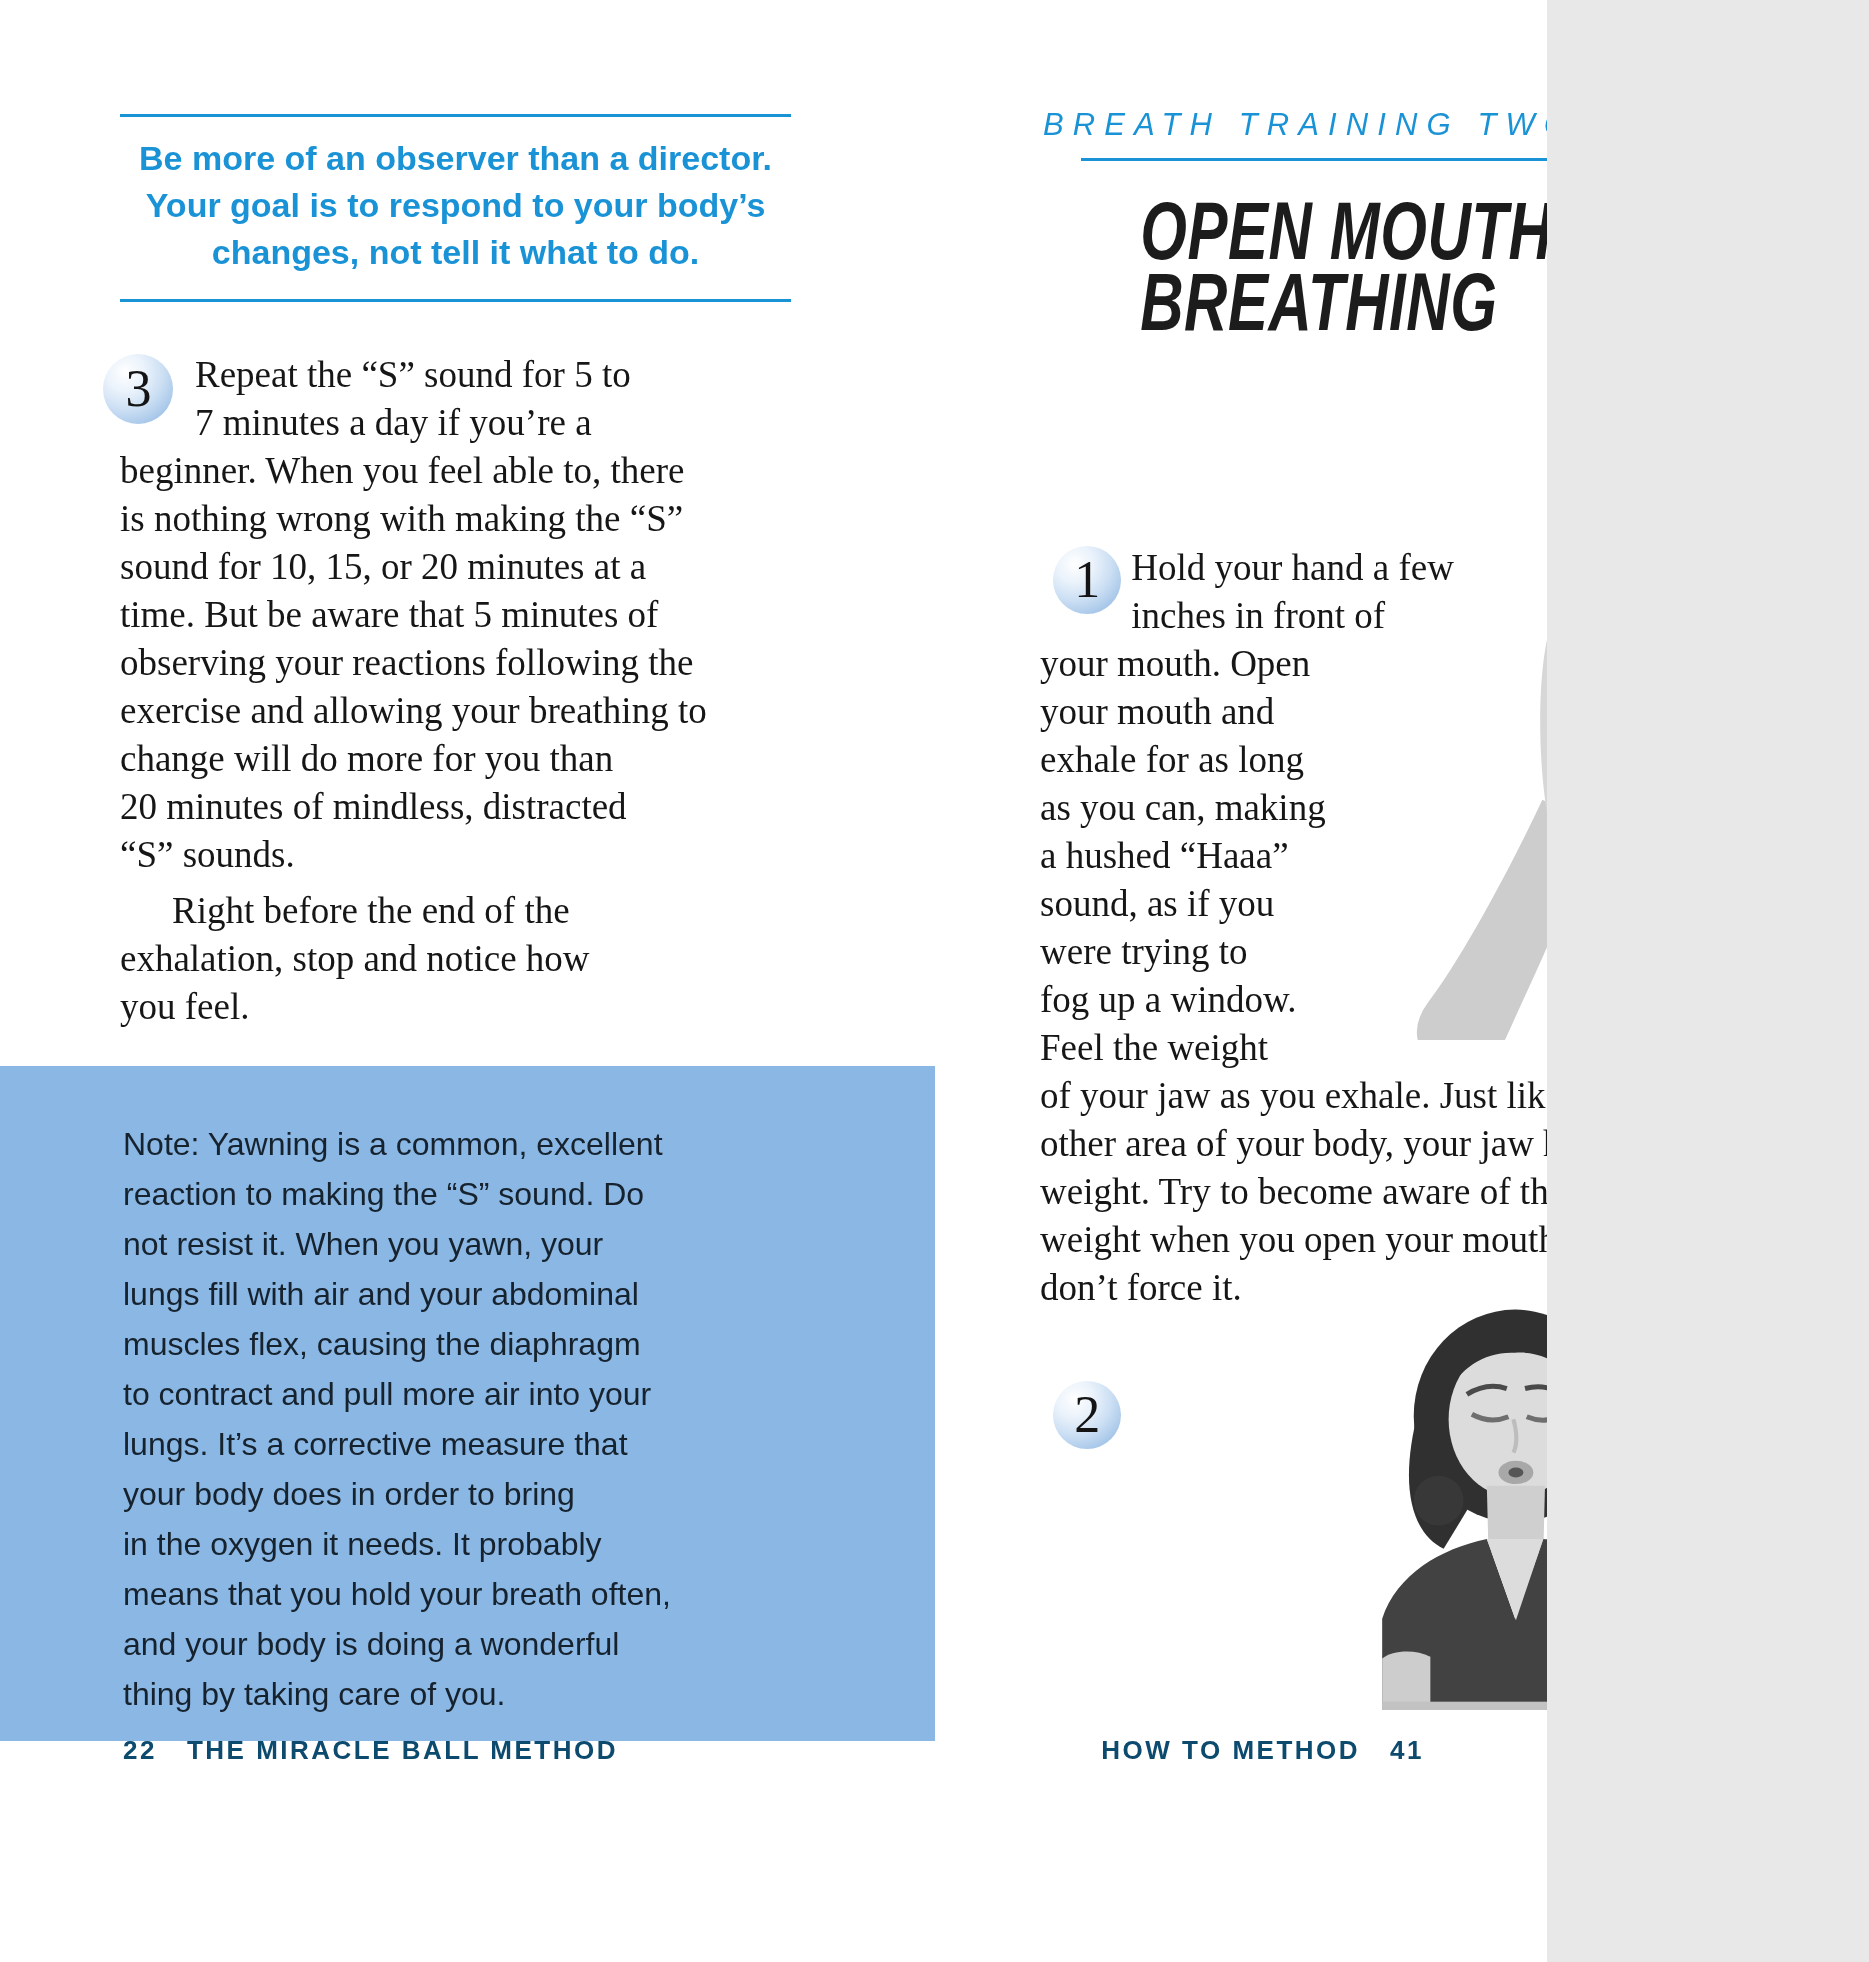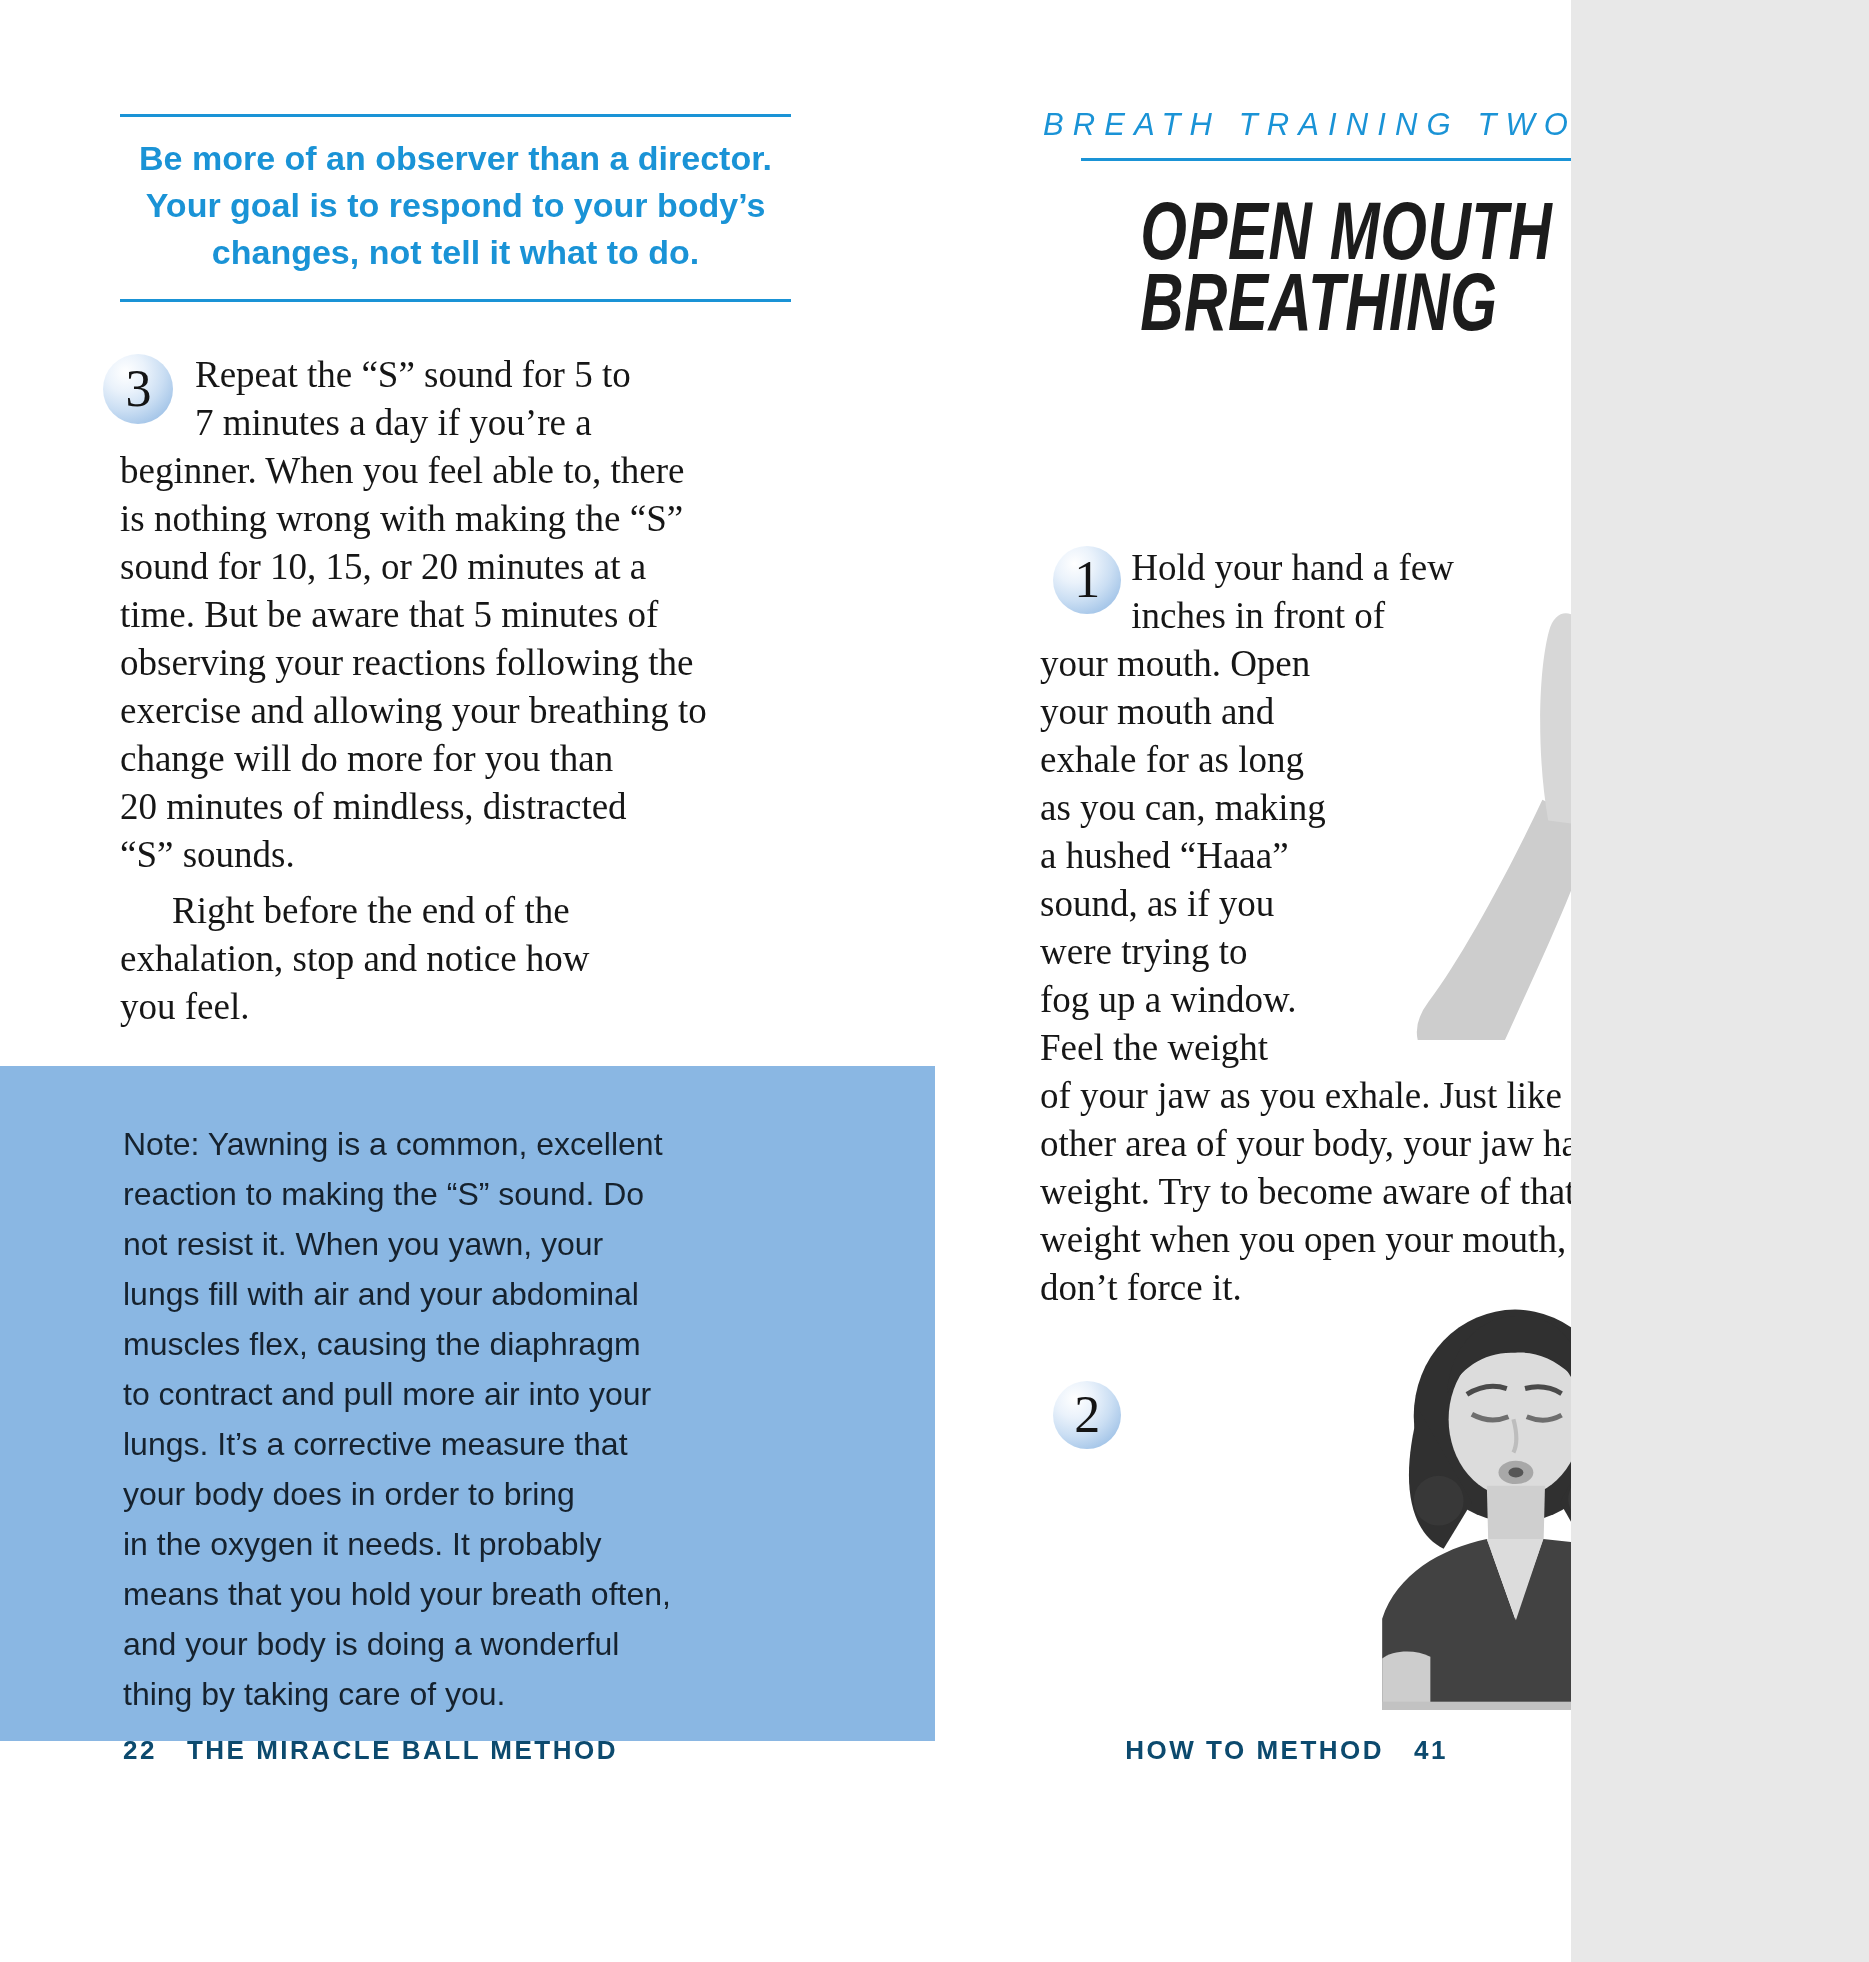--- a/index.html
+++ b/index.html
@@ -1,17 +1,17 @@
 <!DOCTYPE html>
 <html style="font-size:13.3px"><head>
 <meta charset="utf-8">
 <style>
   html,body{margin:0;padding:0;background:#e8e8e8;}
   #page{position:relative;width:1547px;height:1963px;background:#ffffff;overflow:hidden;
-        font-family:"Liberation Sans",sans-serif;padding-left:24px;}
+        font-family:"Liberation Sans",sans-serif;}
   
   .callout{position:absolute;left:120px;top:114px;width:671px;
            border-top:3.3px solid #1a93d6;border-bottom:3.3px solid #1a93d6;
            padding:18.3px 0 23px 0;text-align:center;white-space:pre-line;
            font-weight:bold;font-size:34px;line-height:47px;color:#1a93d6;}
   .step-block{position:absolute;font-family:"Liberation Serif",serif;color:#161616;
               font-size:37px;line-height:48px;}
   .step3{left:120px;top:351px;width:677px;}
   .badge{float:left;width:70px;height:70px;border-radius:50%;
          background:radial-gradient(circle at 32% 26%, #ffffff 0%, #eaf2fb 28%, #cadef3 55%, #a7c7e9 78%, #8db1da 100%);

